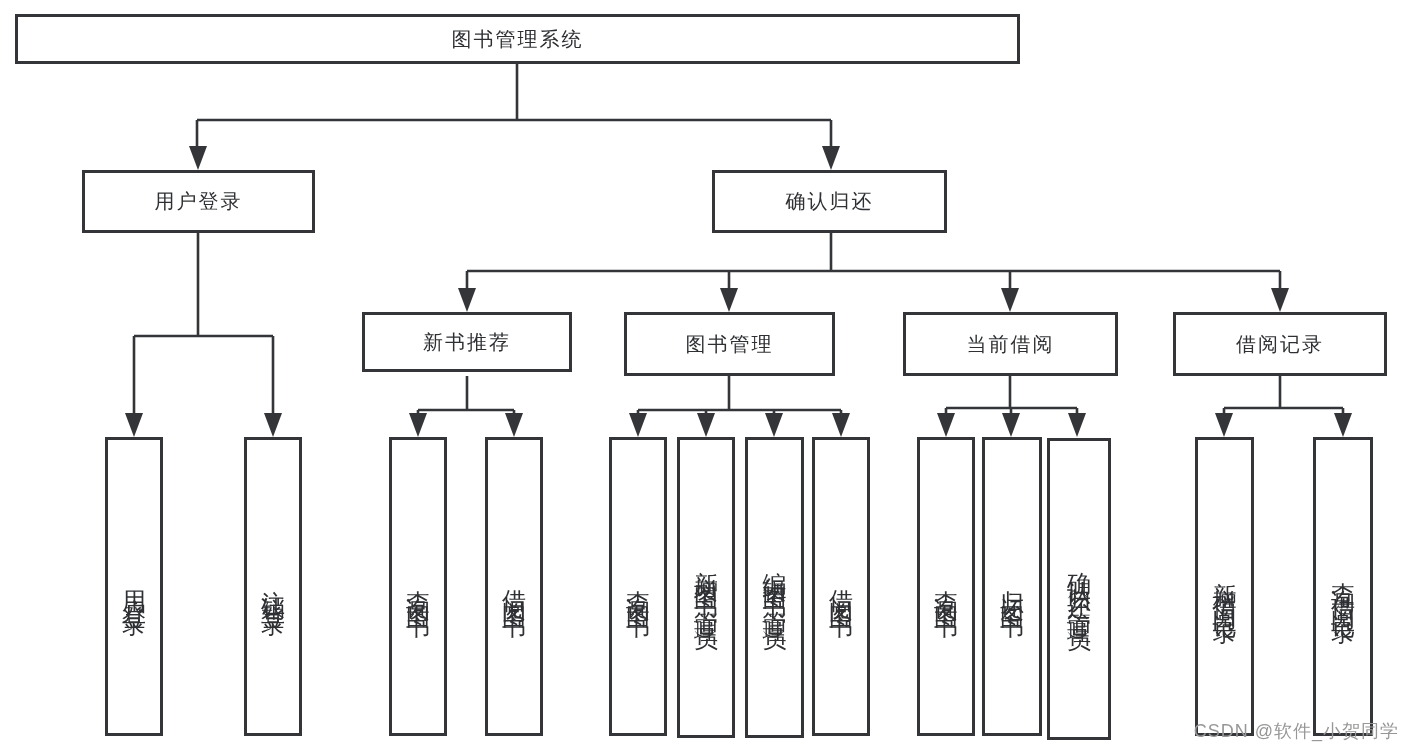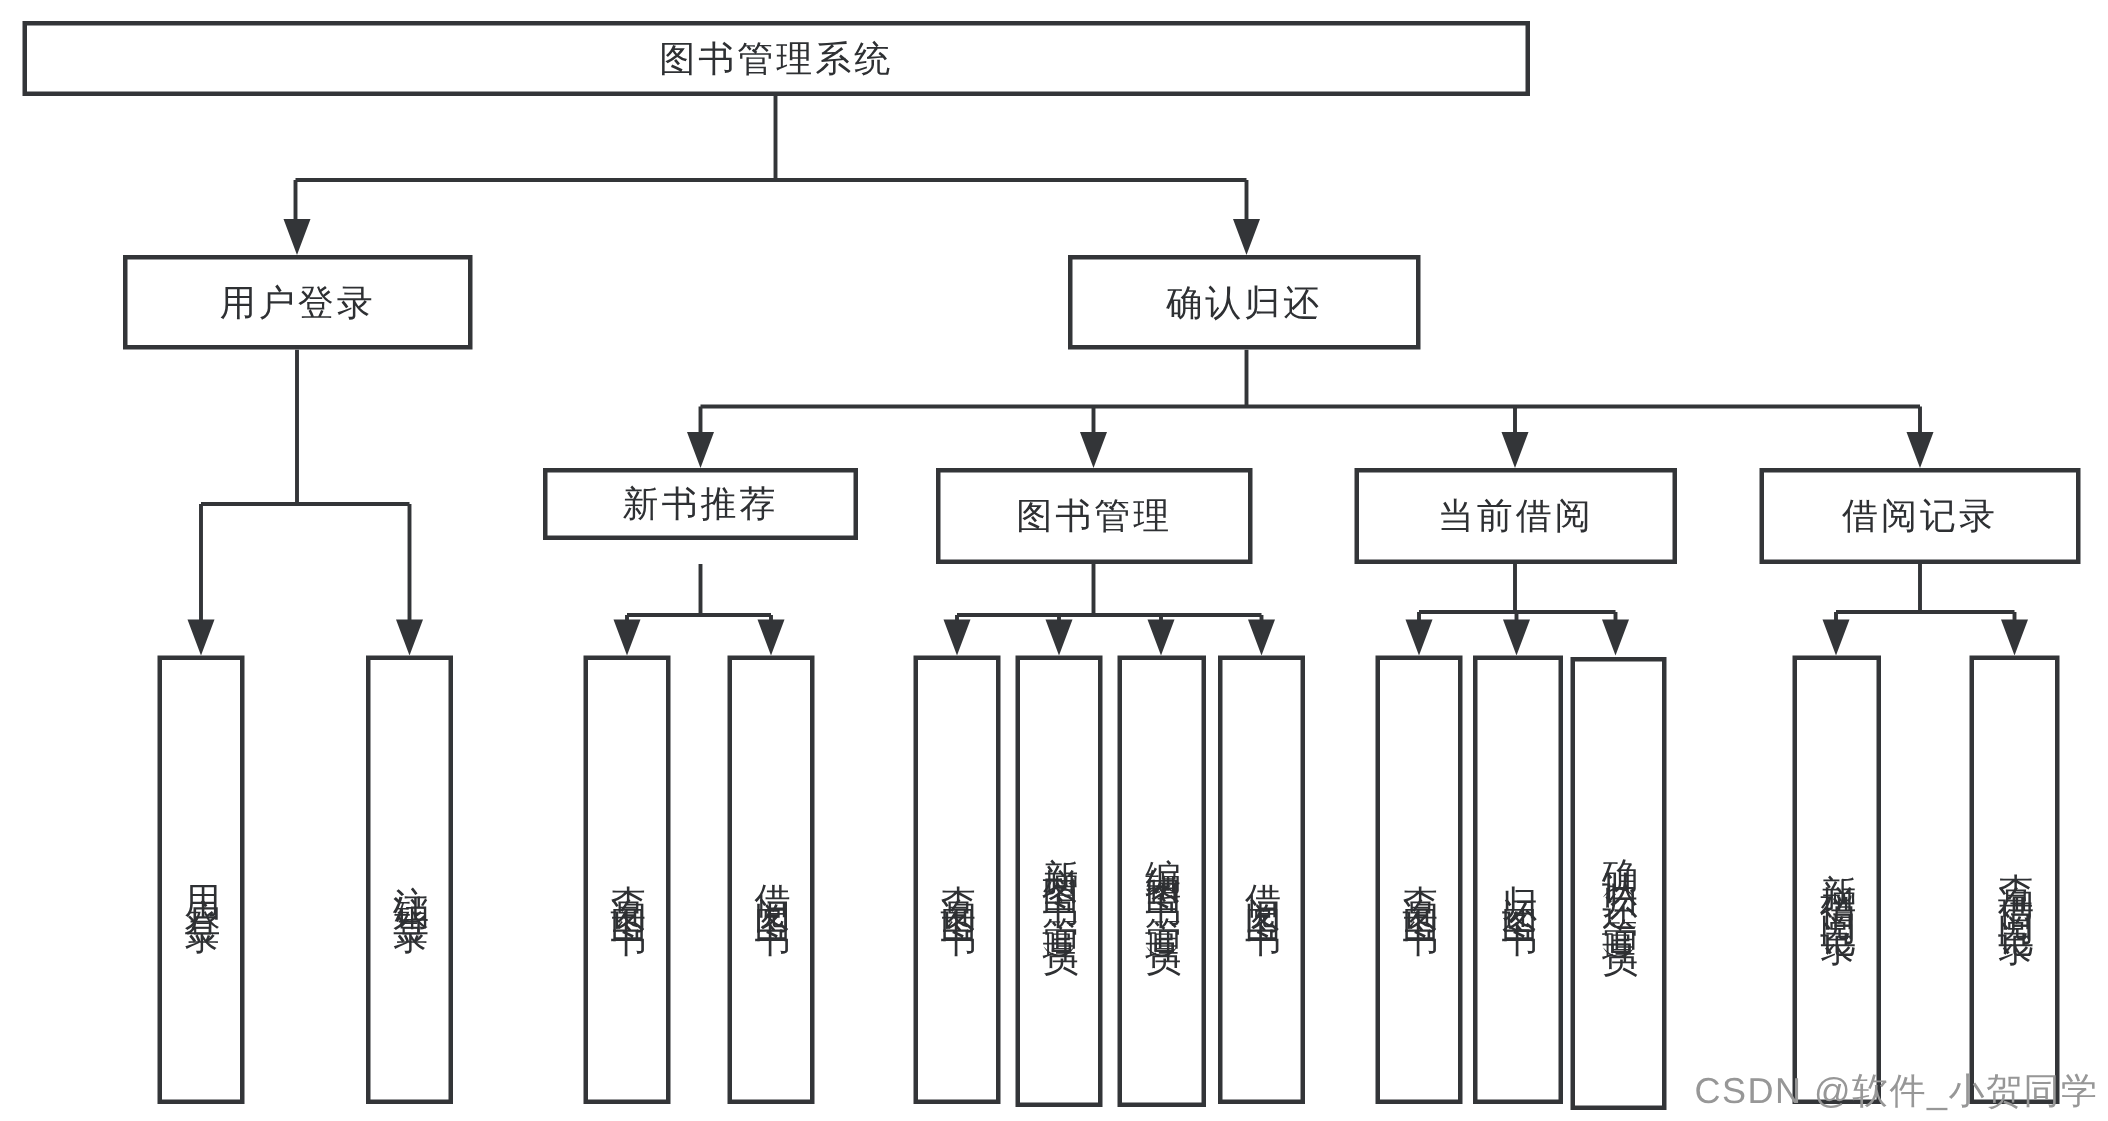--- a/index.html
+++ b/index.html
@@ -26,37 +26,37 @@
     position: absolute;
     box-sizing: border-box;
     border: 3px solid #333538;
     background: #ffffff;
     display: flex;
     align-items: center;
     justify-content: center;
     color: #2e3033;
   }
   .node.h span {
-    font-size: 24px;
+    font-size: 20px;
     letter-spacing: 2px;
     white-space: nowrap;
   }
   .node.v span {
     writing-mode: vertical-rl;
     text-orientation: mixed;
     font-size: 24px;
     letter-spacing: 8px;
     line-height: 1;
     white-space: nowrap;
   }
   .watermark {
     position: absolute;
     right: 6px;
     bottom: 4px;
-    font-size: 24px;
+    font-size: 18px;
     color: #979797;
     letter-spacing: 1px;
     white-space: nowrap;
   }
 </style>
 </head>
 <body>
 
 <div class="canvas">
 
@@ -111,21 +111,21 @@
     <span>图书管理系统</span>
   </div>
 
   <div class="node h" style="left:82px;top:170px;width:233px;height:63px">
     <span>用户登录</span>
   </div>
   <div class="node h" style="left:712px;top:170px;width:235px;height:63px">
     <span>确认归还</span>
   </div>
 
-  <div class="node h" style="left:362px;top:312px;width:210px;height:48px">
+  <div class="node h" style="left:362px;top:312px;width:210px;height:60px">
     <span>新书推荐</span>
   </div>
   <div class="node h" style="left:624px;top:312px;width:211px;height:64px">
     <span>图书管理</span>
   </div>
   <div class="node h" style="left:903px;top:312px;width:215px;height:64px">
     <span>当前借阅</span>
   </div>
   <div class="node h" style="left:1173px;top:312px;width:214px;height:64px">
     <span>借阅记录</span>

